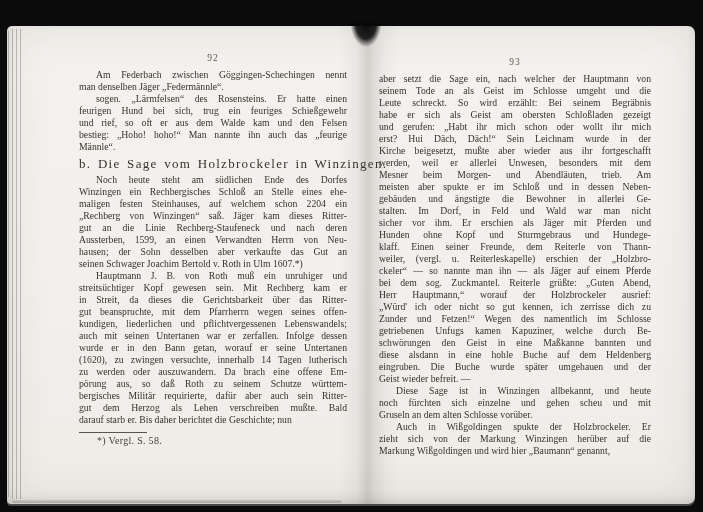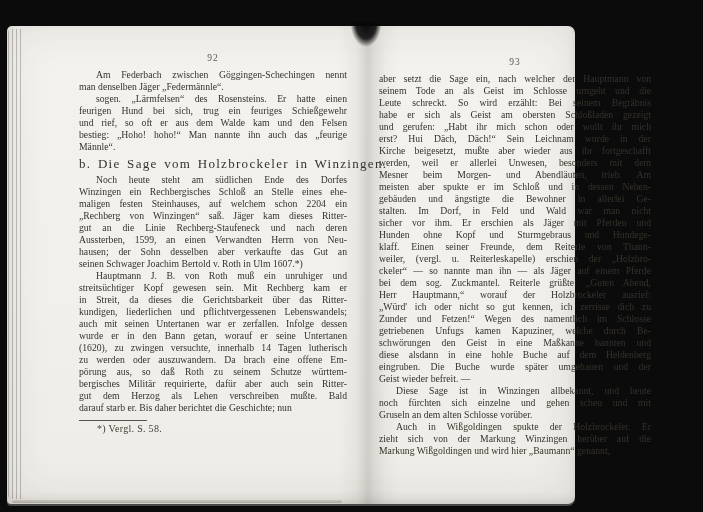--- a/index.html
+++ b/index.html
@@ -6,21 +6,21 @@
   body {
     width: 703px; height: 512px;
     background: #0b0b0b;
     overflow: hidden;
     position: relative;
     font-family: "Liberation Serif", "DejaVu Serif", serif;
   }
   .spread {
     position: absolute;
     left: 7px; top: 26px;
-    width: 568px; height: 478px;
+    width: 688px; height: 478px;
     background: linear-gradient(180deg, #f4f2ee 0%, #f2f0ec 55%, #eeece7 100%);
     border-radius: 5px 7px 7px 4px;
     box-shadow: inset 0 0 46px rgba(60,50,35,0.10), inset 0 -4px 10px rgba(0,0,0,0.10), 0 2px 0 rgba(190,185,175,0.35);
   }
   .edge-stack {
     position: absolute;
     left: 1px; top: 3px; bottom: 5px; width: 15px;
     background: repeating-linear-gradient(to right,
       rgba(40,38,34,0.38) 0px, rgba(40,38,34,0.38) 1px,
       rgba(245,243,239,0.0) 1px, rgba(245,243,239,0.0) 4px);
@@ -111,20 +111,21 @@
           <div class="line full">„Rechberg von Winzingen“ saß. Jäger kam dieses Ritter-</div>
           <div class="line full">gut an die Linie Rechberg-Staufeneck und nach deren</div>
           <div class="line full">Aussterben, 1599, an einen Verwandten Herrn von Neu-</div>
           <div class="line full">hausen; der Sohn desselben aber verkaufte das Gut an</div>
           <div class="line">seinen Schwager Joachim Bertold v. Roth in Ulm 1607.*)</div>
         </div>
         <div class="para indent">
           <div class="line full">Hauptmann J. B. von Roth muß ein unruhiger und</div>
           <div class="line full">streitsüchtiger Kopf gewesen sein. Mit Rechberg kam er</div>
           <div class="line full">in Streit, da dieses die Gerichtsbarkeit über das Ritter-</div>
+          <div class="line full">gut beanspruchte, mit dem Pfarrherrn wegen seines offen-</div>
           <div class="line full">kundigen, liederlichen und pflichtvergessenen Lebenswandels;</div>
           <div class="line full">auch mit seinen Untertanen war er zerfallen. Infolge dessen</div>
           <div class="line full">wurde er in den Bann getan, worauf er seine Untertanen</div>
           <div class="line full">(1620), zu zwingen versuchte, innerhalb 14 Tagen lutherisch</div>
           <div class="line full">zu werden oder auszuwandern. Da brach eine offene Em-</div>
           <div class="line full">pörung aus, so daß Roth zu seinem Schutze württem-</div>
           <div class="line full">bergisches Militär requirierte, dafür aber auch sein Ritter-</div>
           <div class="line full">gut dem Herzog als Lehen verschreiben mußte. Bald</div>
           <div class="line">darauf starb er. Bis daher berichtet die Geschichte; nun</div>
         </div>

